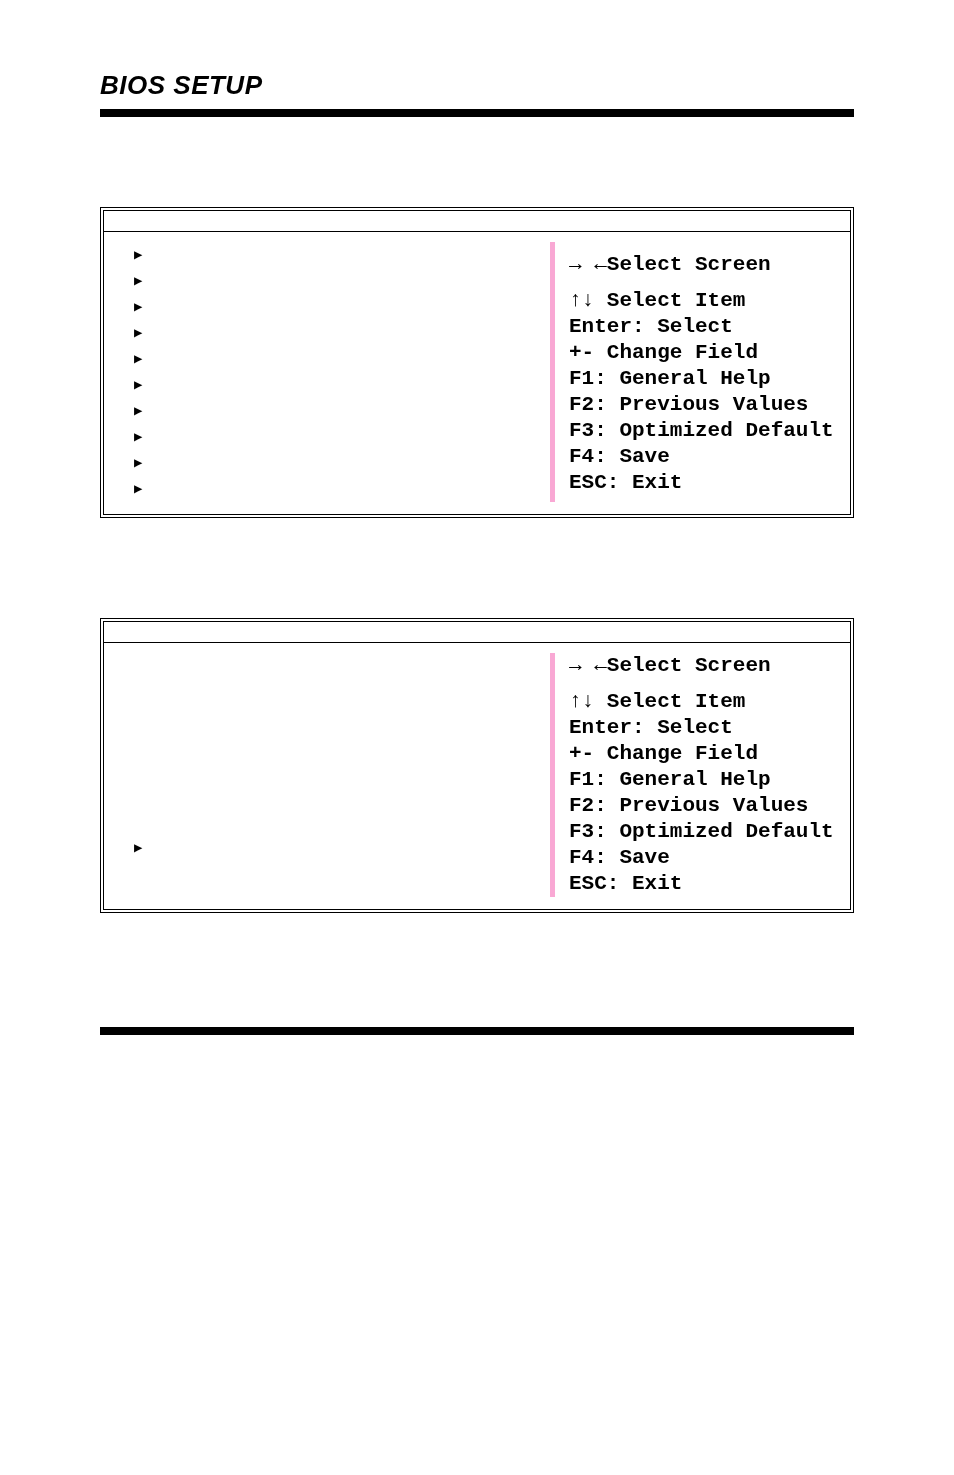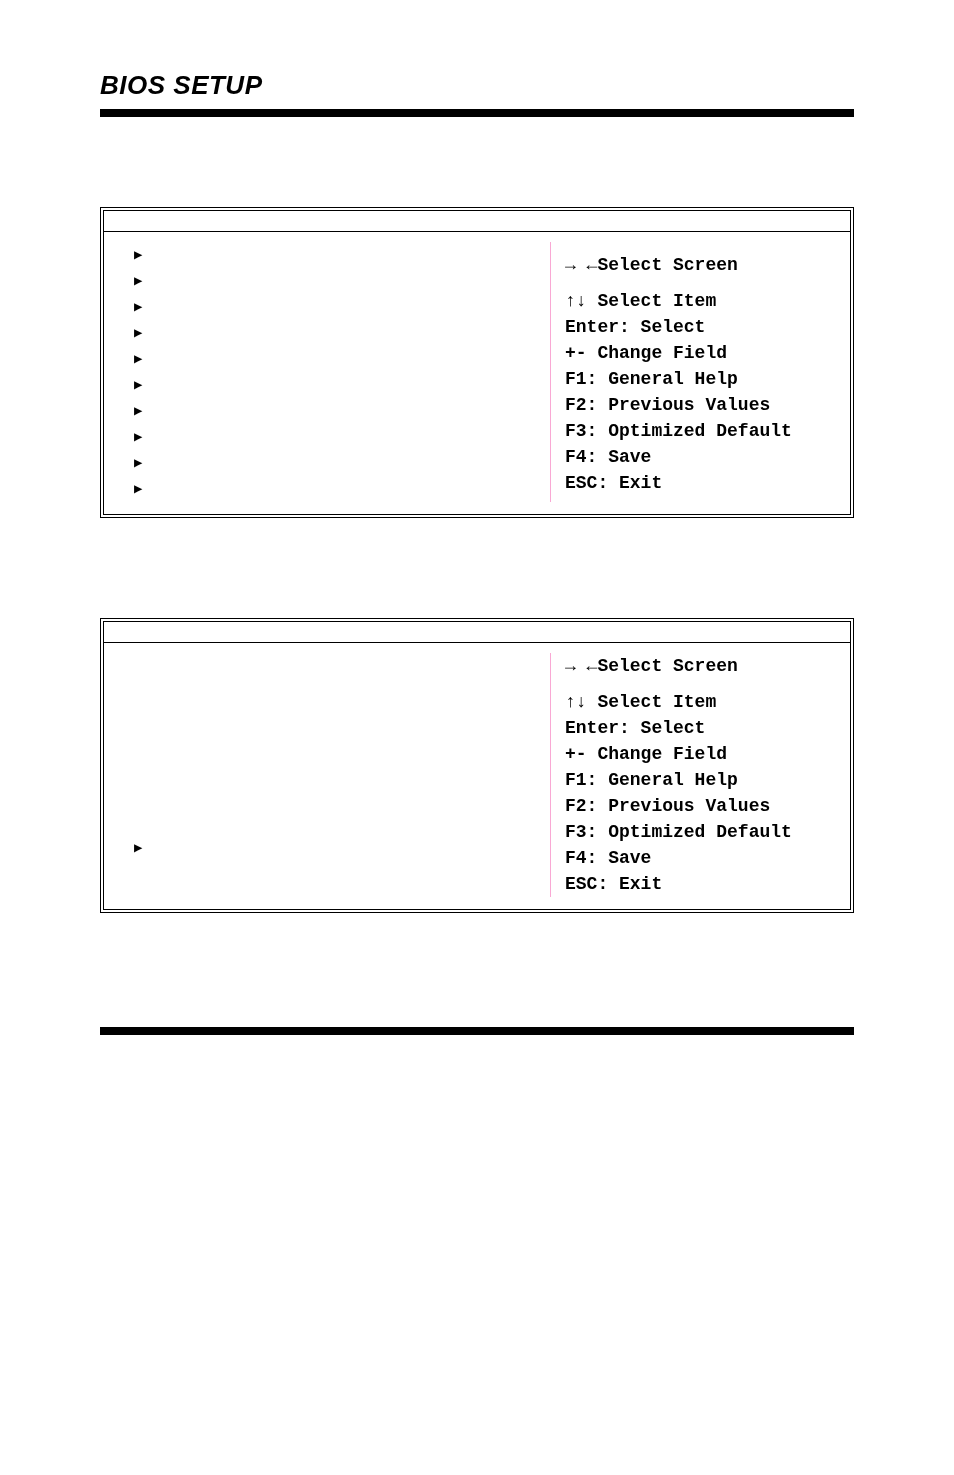--- a/index.html
+++ b/index.html
@@ -27,24 +27,24 @@
     display: flex;
     padding: 10px 0 12px 0;
   }
   .bios-left {
     flex: 1;
     padding: 0 12px 0 30px;
     font-size: 19px;
     line-height: 26px;
   }
   .bios-right {
-    border-left: 1px solid #f9a8d4;
+    border-left: 5px solid #f9a8d4;
     width: 300px;
     padding: 0 12px 0 14px;
-    font-size: 18px;
+    font-size: 21px;
     line-height: 26px;
     font-weight: bold;
   }
   .bios-top-spacer {
     height: 20px;
   }
   .arrow-marker {
     display: inline-block;
     width: 22px;
     font-size: 14px;

